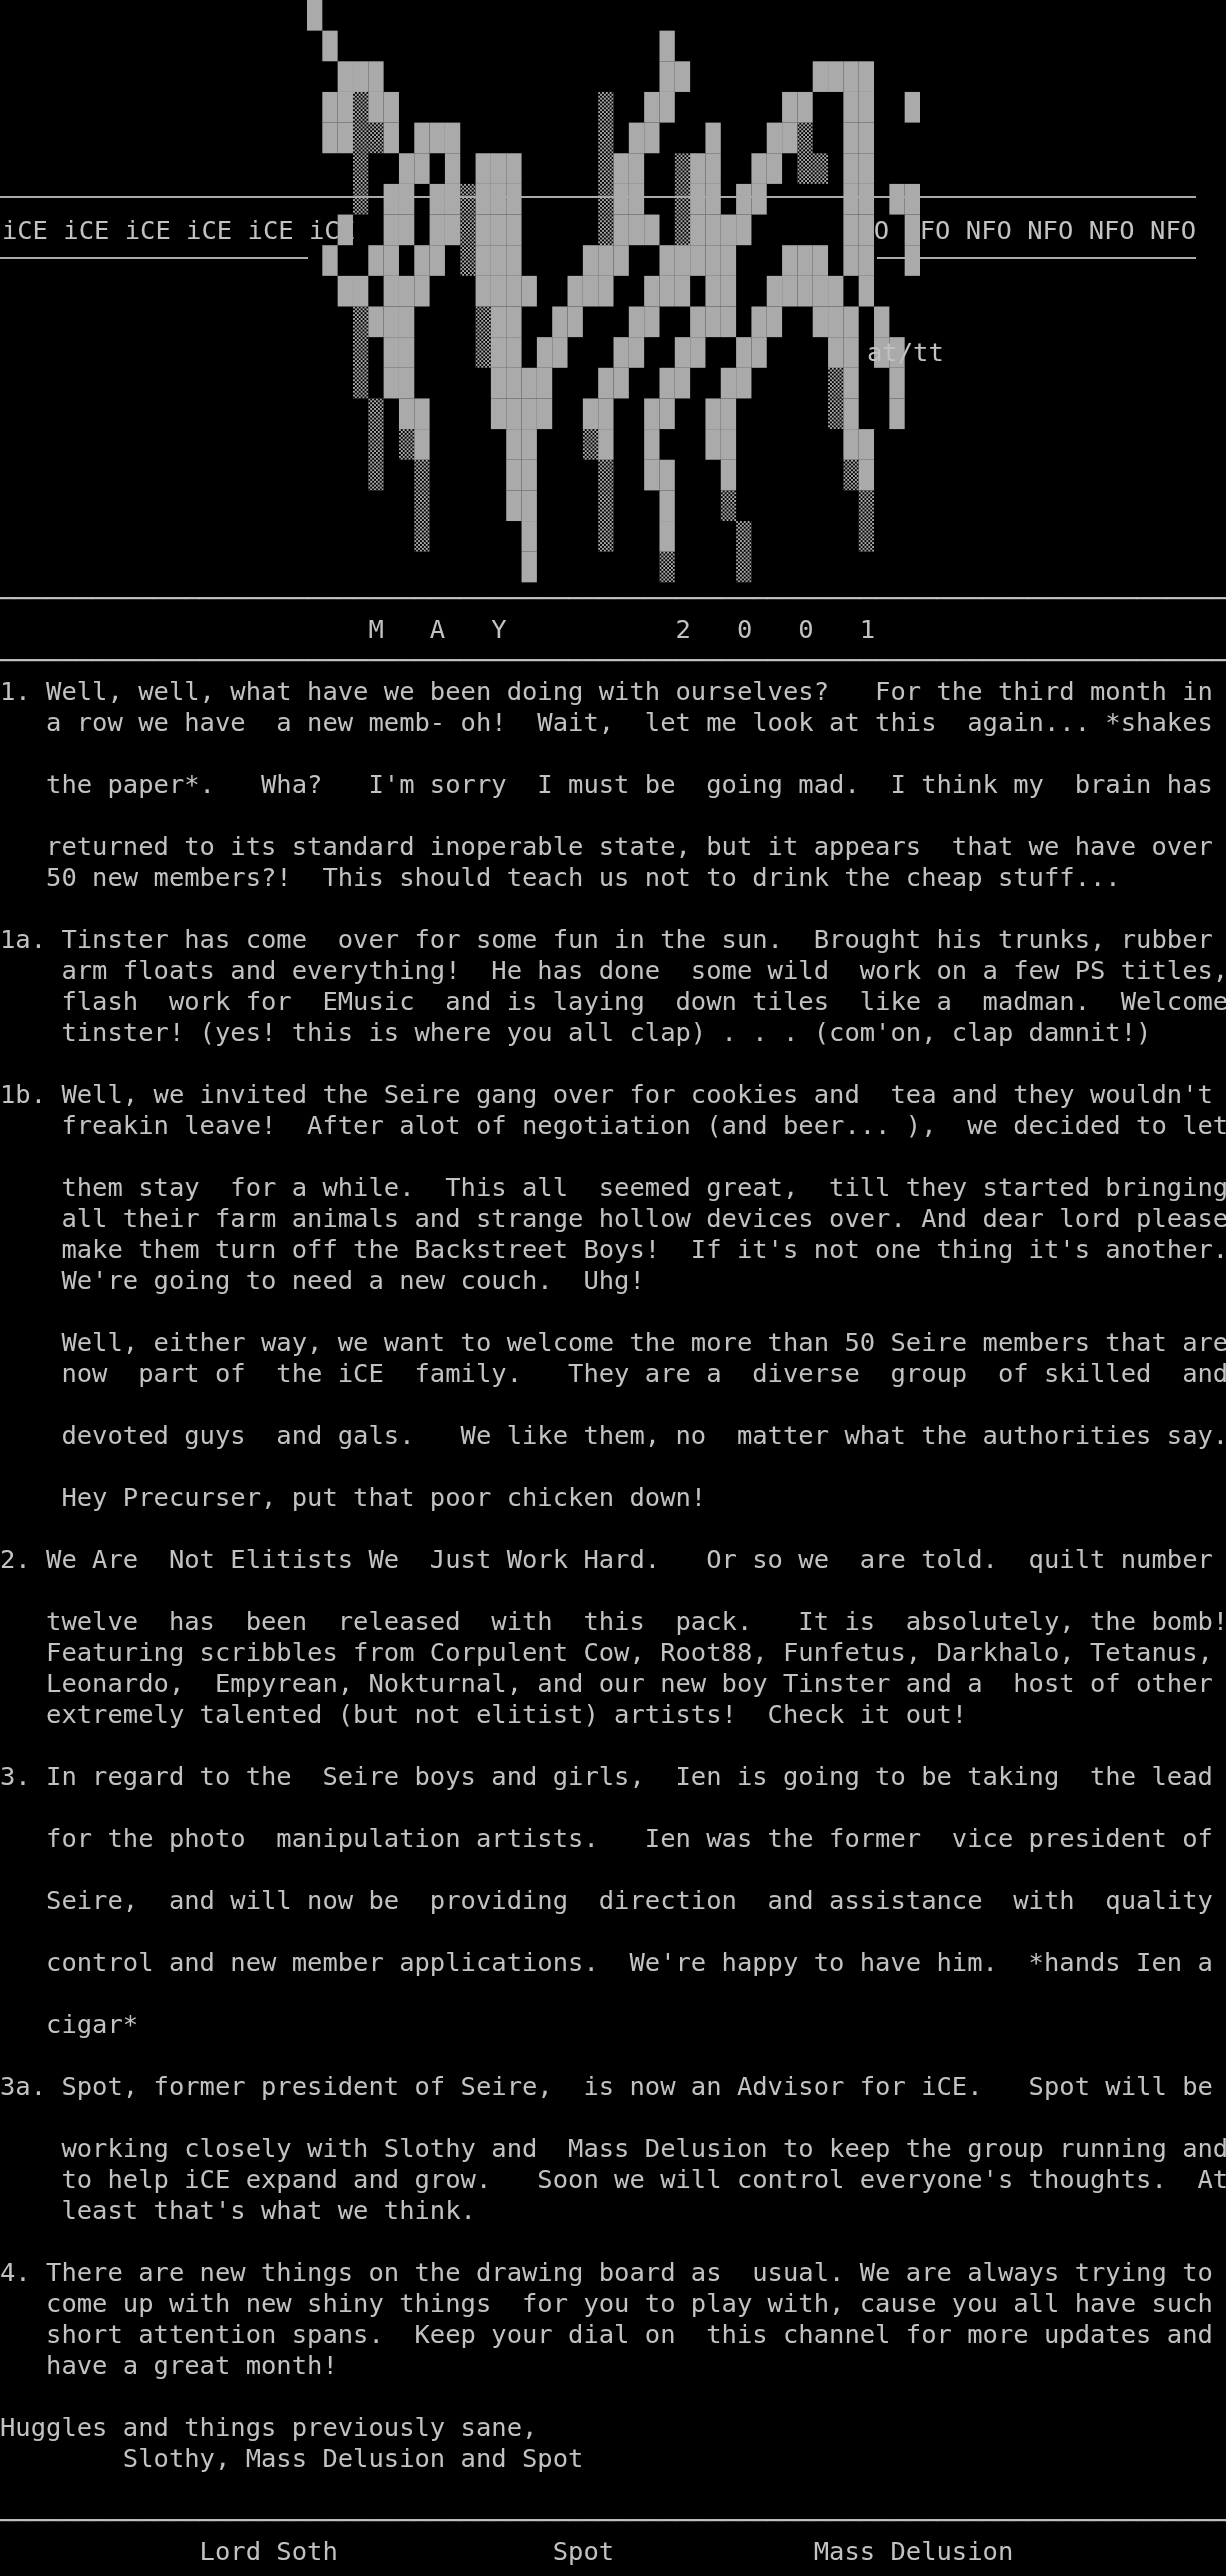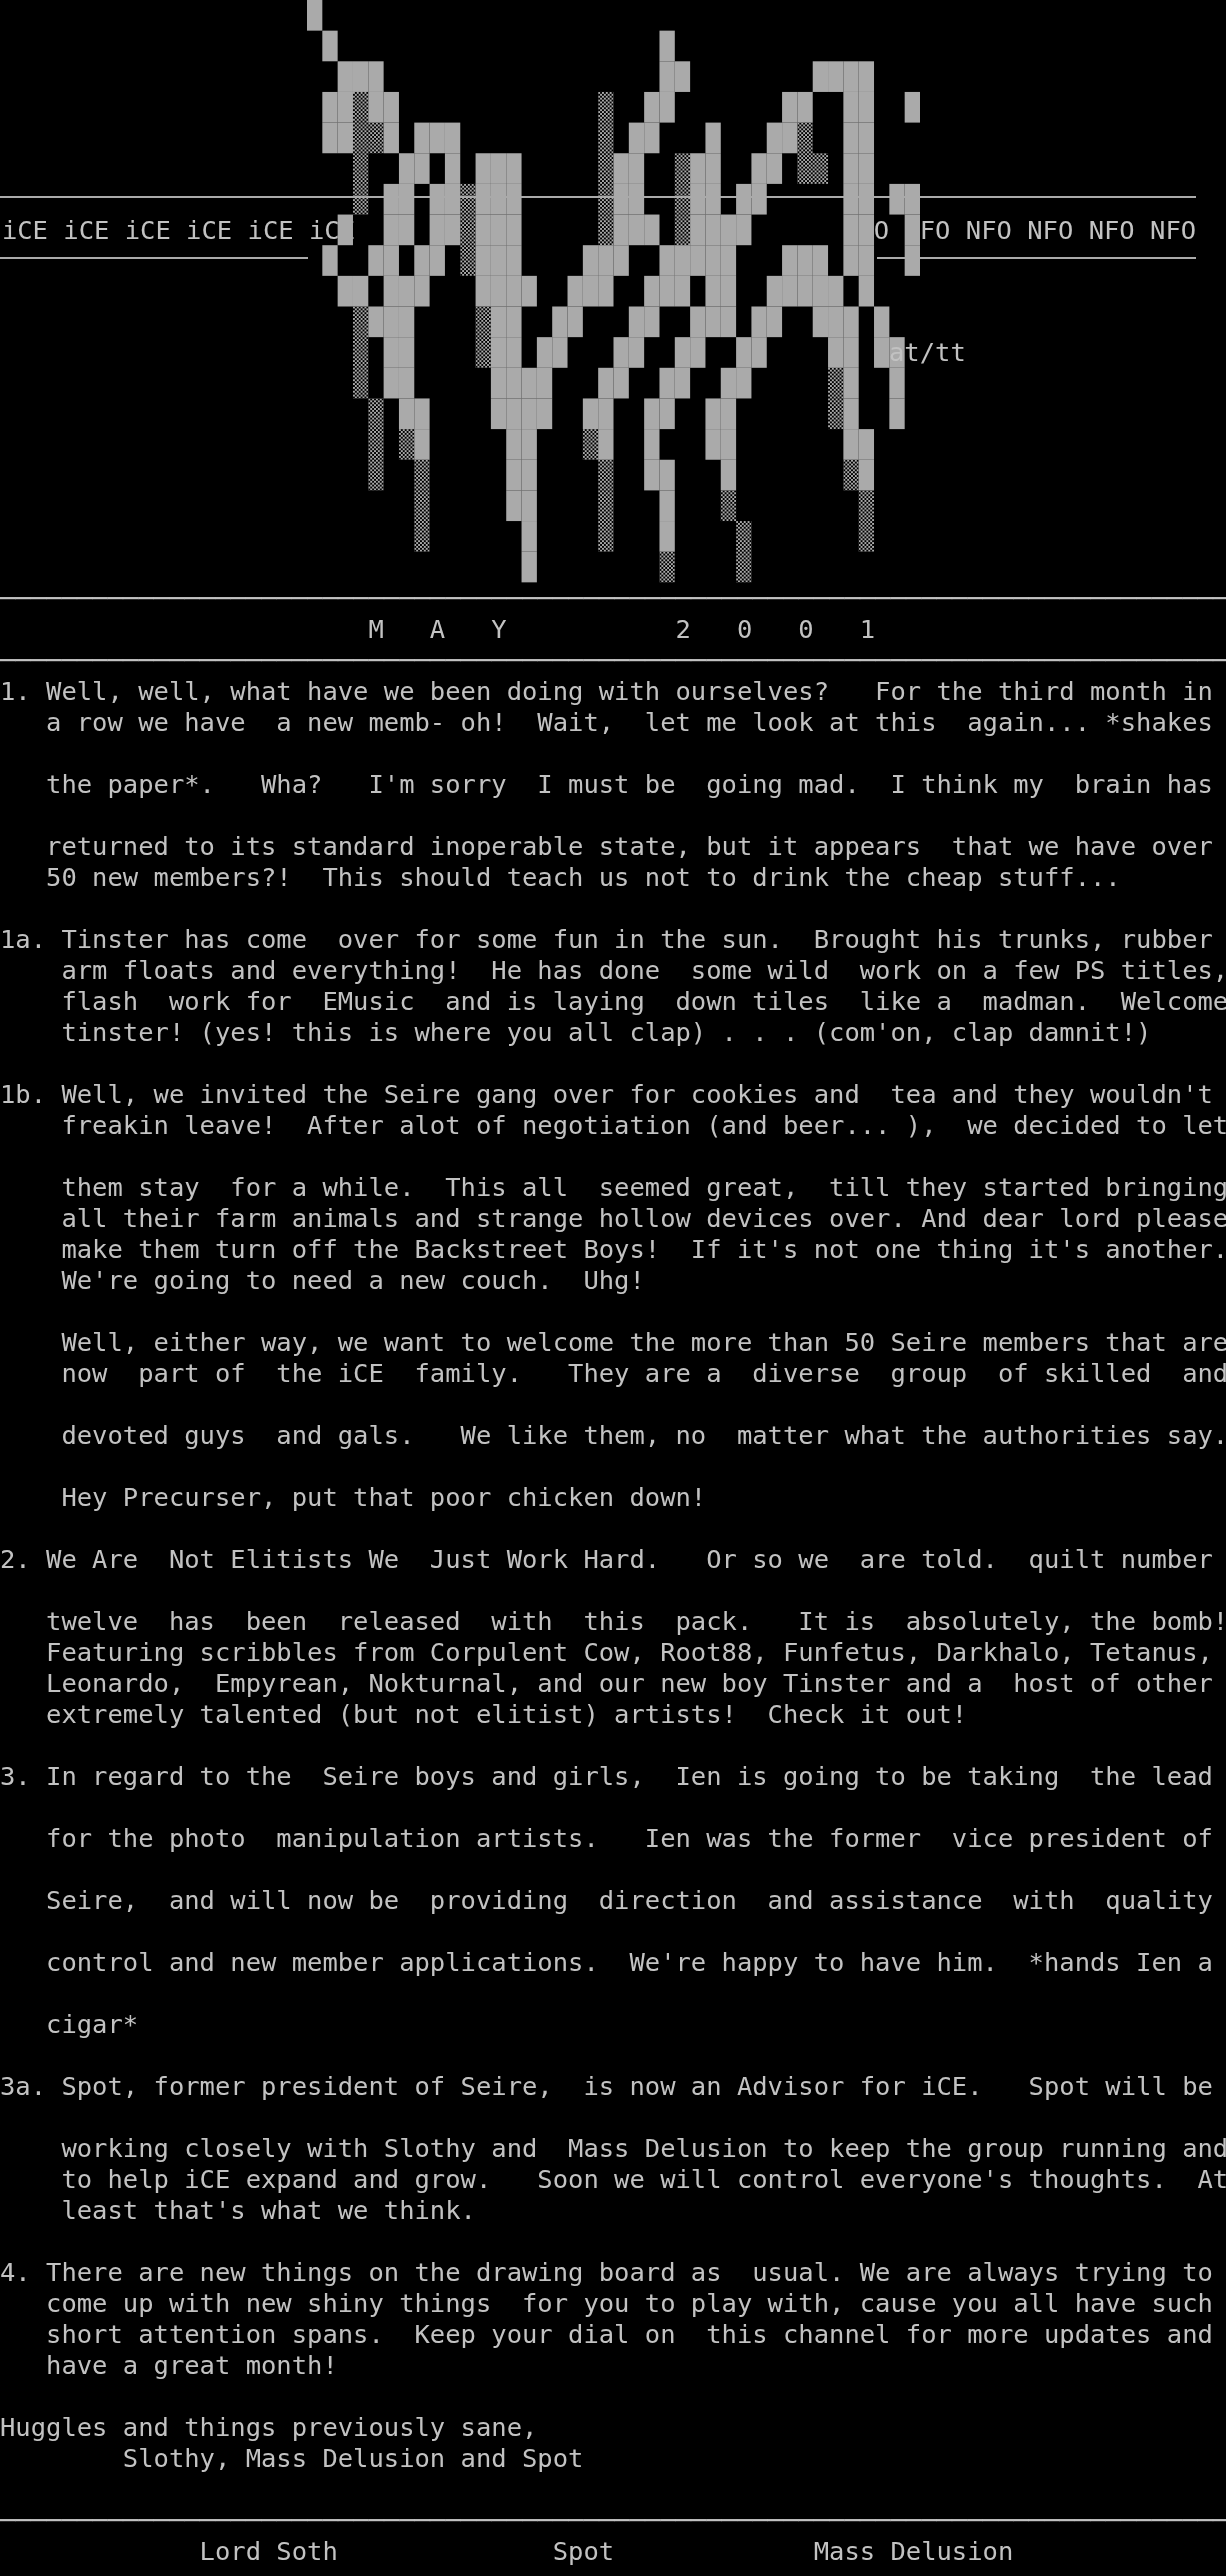--- a/index.html
+++ b/index.html
@@ -24,21 +24,21 @@
     color: #c2c2c2;
   }
   #header-art { position: absolute; left: 0; top: 0; width: 1227px; height: 613px; }
   #art-svg { position: absolute; left: 0; top: 0; z-index: 3; }
   .divider { position: absolute; height: 1.9px; background: #a9a9a9; z-index: 1; }
   #divider-top { left: 0; top: 196px; width: 1196px; }
   #divider-mid-left { left: 0; top: 257px; width: 308px; }
   #divider-mid-right { left: 877px; top: 257px; width: 319px; }
   #marquee-left { position: absolute; left: 1.9px; top: 215px; z-index: 2; }
   #marquee-right { position: absolute; left: 843px; top: 215px; z-index: 2; }
-  #artist-signature { position: absolute; left: 889px; top: 337px; z-index: 4; }
+  #artist-signature { position: absolute; left: 867px; top: 337px; z-index: 4; }
   #nfo-body { position: absolute; left: 0; top: 583px; width: 1227px; z-index: 5; }
   .text-line { height: 31px; }
 </style>
 </head>
 <body style="background: rgb(0, 0, 0);">
 
 <div id="page">
 
   <div id="header-art">
     <div class="divider" id="divider-top" style="background: rgb(170, 170, 170);"></div>

